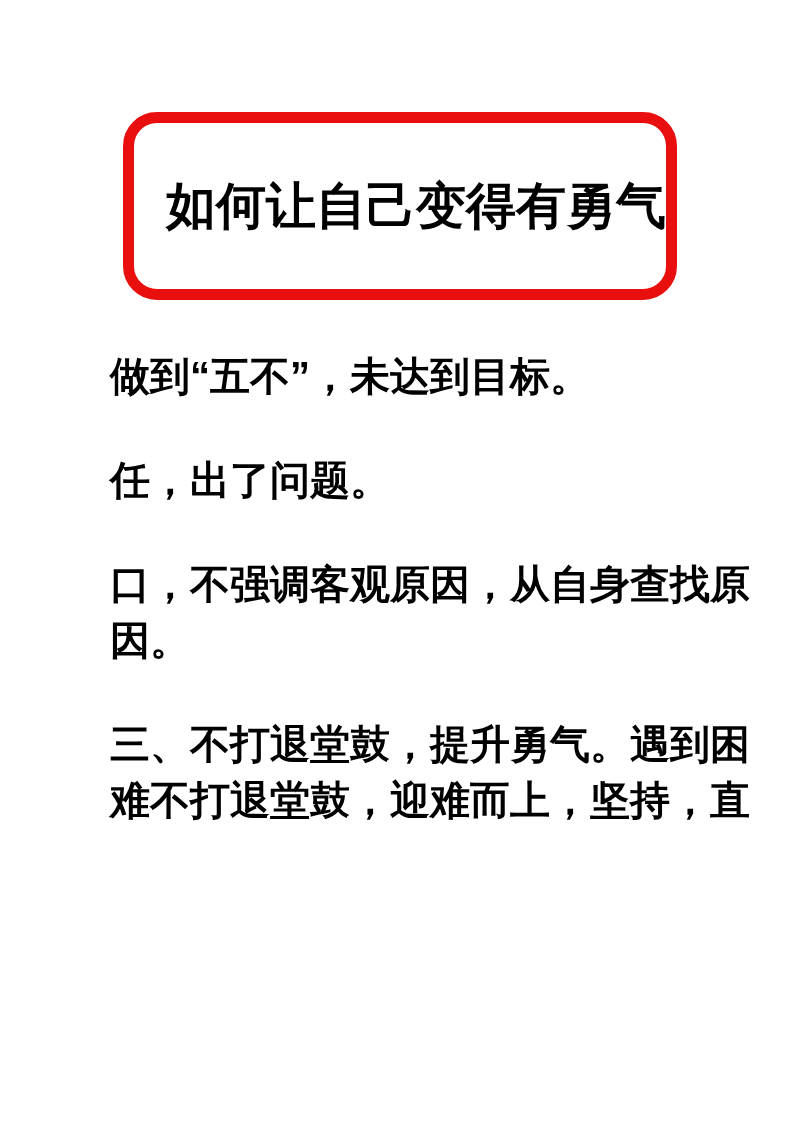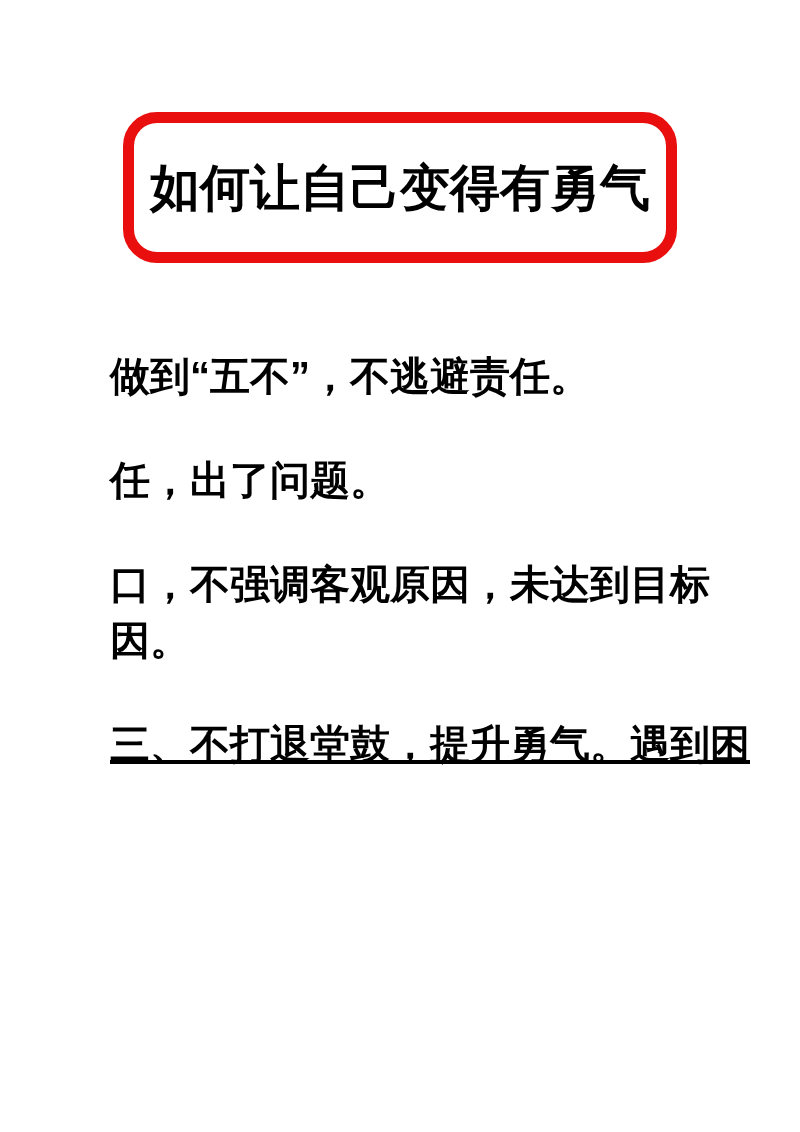--- a/index.html
+++ b/index.html
@@ -14,49 +14,48 @@
     background: #ffffff;
     color: #000000;
     font-family: "Liberation Sans", sans-serif;
     overflow: hidden;
   }
   .title-box {
     position: absolute;
     left: 123px;
     top: 112px;
     width: 554px;
-    height: 151px;
+    height: 188px;
     box-sizing: border-box;
     border: 11px solid #e80f0e;
     border-radius: 34px;
     background: #ffffff;
     display: flex;
     align-items: center;
-    justify-content: center;
+    justify-content: flex-end;
   }
   .title-text {
     font-size: 50px;
     font-weight: 700;
     line-height: 1;
     white-space: nowrap;
     letter-spacing: 0;
     color: #000000;
   }
   .content {
     position: absolute;
     left: 110px;
     top: 348px;
     width: 665px;
   }
   .para {
     margin: 0 0 48px 0;
   }
   .para:last-child {
     margin-bottom: 3px;
-    text-decoration: underline;
   }
   .line {
     font-size: 40px;
     font-weight: 700;
     line-height: 56px;
     white-space: pre;
     color: #000000;
   }
 </style>
 </head>
@@ -64,31 +63,32 @@
 
 <div class="page">
 
   <div class="title-box">
     <div class="title-text">如何让自己变得有勇气</div>
   </div>
 
   <div class="content">
 
     <div class="para">
-      <div class="line">做到“五不”，不逃避责任。</div>
+      <div class="line">做到“五不”，未达到目标。</div>
     </div>
 
     <div class="para">
       <div class="line">任，出了问题。</div>
     </div>
 
     <div class="para">
-      <div class="line">口，不强调客观原因，未达到目标</div>
+      <div class="line">口，不强调客观原因，从自身查找原</div>
       <div class="line">因。</div>
     </div>
 
     <div class="para">
       <div class="line">三、不打退堂鼓，提升勇气。遇到困</div>
+      <div class="line">难不打退堂鼓，迎难而上，坚持，直</div>
     </div>
 
   </div>
 
 </div>
 
 </body></html>

